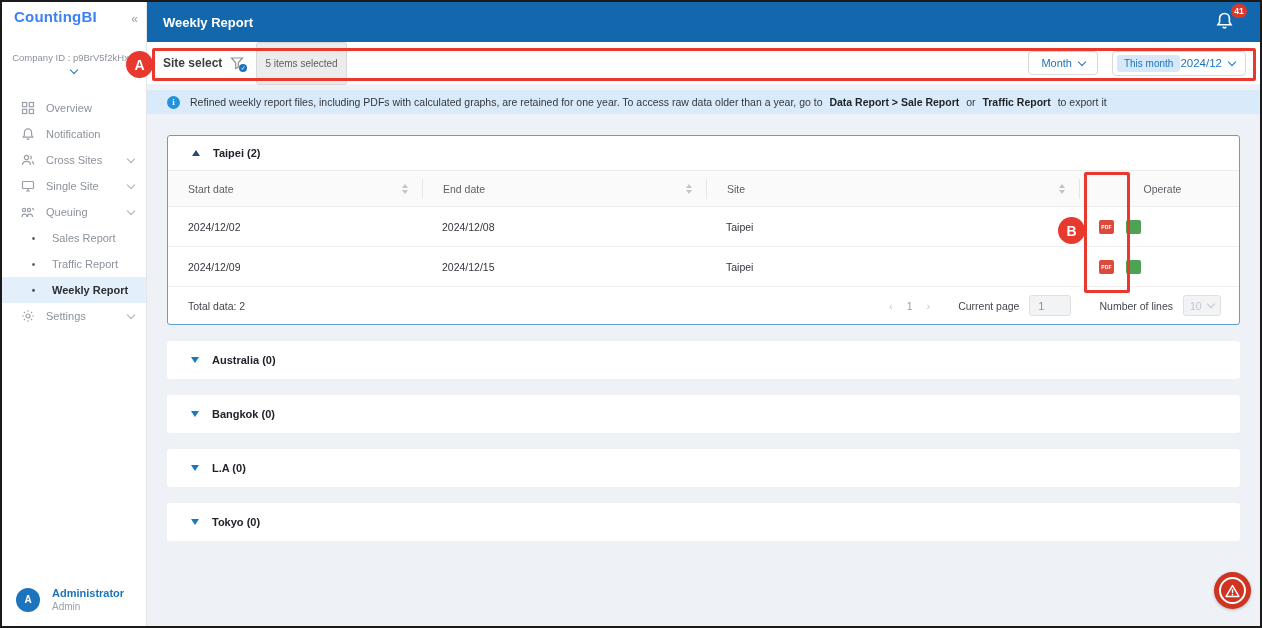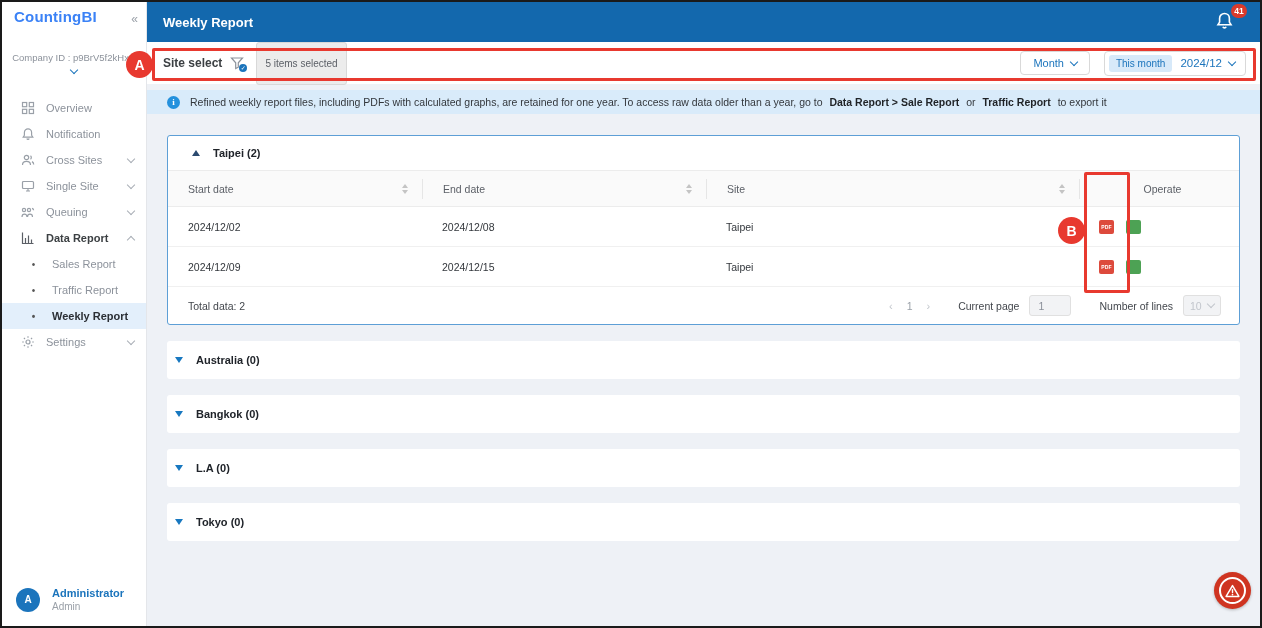--- a/index.html
+++ b/index.html
@@ -37,37 +37,37 @@
   .bell-wrap { position:relative; cursor:pointer; }
   .badge { position:absolute; top:-7px; right:-13px; background:#d93a2b; color:#fff; border-radius:8px; font-size:8.5px; font-weight:bold; padding:2px 0; min-width:16px; text-align:center; }
 
   .filter-row { height:42px; background:#fff; display:flex; align-items:center; padding:0 14px 0 16px; }
   .site-select-label { font-size:12px; font-weight:bold; color:#3c4043; margin-right:8px; }
   .funnel-wrap { position:relative; margin-right:12px; cursor:pointer; display:flex; }
   .funnel-dot { position:absolute; right:-3px; bottom:-2px; width:8px; height:8px; background:#1b74bc; border-radius:50%; color:#fff; font-size:6px; line-height:8px; text-align:center; }
   .chip-selected { background:#ececec; border:1px solid #d8d8d8; border-radius:3px; font-size:10px; color:#5b5f66; padding:15px 8px; cursor:pointer; }
   .filter-right { margin-left:auto; display:flex; align-items:center; gap:14px; }
   .btn-month { background:#fff; border:1px solid #d9d9d9; border-radius:4px; color:#1b74bc; font-size:11px; padding:5px 12px; display:flex; align-items:center; gap:7px; cursor:pointer;justify-content:center; }
-  .btn-period { background:#fff; border:1px solid #d9d9d9; border-radius:4px; padding:3px 10px 3px 4px; display:flex; align-items:center; gap:8px; cursor:pointer; }
+  .btn-period { background:#fff; border:1px solid #d9d9d9; border-radius:4px; padding:3px 10px 3px 4px; display:flex; align-items:center; gap:0; cursor:pointer; }
   .chip-thismonth { background:#d7e9f9; color:#1b74bc; border-radius:3px; font-size:10px; padding:3px 7px; }
   .period-value { color:#1b74bc; font-size:11.5px; display:flex; align-items:center; gap:7px; }
 
   .row-gap { height:6px; }
   .banner { height:24px; background:#d9ebfa; display:flex; align-items:center; padding:0 16px 0 20px; font-size:10.5px; color:#33373c; }
   .info-icon { width:13px; height:13px; border-radius:50%; background:#2491dd; color:#fff; font-size:9px; font-weight:bold; font-family:"Liberation Serif", serif; display:flex; align-items:center; justify-content:center; margin-right:10px; flex:0 0 auto; }
   .banner b { color:#1f2226; margin:0 4px; }
 
   .content { flex:1; padding:21px 20px 0; }
   .panel { background:#fff; border-radius:3px; }
   .panel.expanded { border:1px solid #5d9fd6; height:190px; margin-bottom:16px; display:flex; flex-direction:column; }
   .group-header { height:35px; display:flex; align-items:center; padding-left:24px; gap:13px; cursor:pointer; border-bottom:1px solid #ececec; }
   .group-title { font-size:11px; font-weight:bold; color:#20242a; }
   .tri-up { width:0; height:0; border-left:4.5px solid transparent; border-right:4.5px solid transparent; border-bottom:6px solid #2b4a6f; }
   .tri-down { width:0; height:0; border-left:4.5px solid transparent; border-right:4.5px solid transparent; border-top:6px solid #1878c0; }
-  .group-collapsed { height:38px; margin-bottom:16px; display:flex; align-items:center; padding-left:8px; gap:13px; cursor:pointer; }
+  .group-collapsed { height:38px; margin-bottom:16px; display:flex; align-items:center; padding-left:24px; gap:13px; cursor:pointer; }
 
   .tbl-header { height:36px; background:#fafafa; display:flex; align-items:center; font-size:10.5px; color:#5b5f66; border-bottom:1px solid #ececec; }
   .tbl-header .cell { display:flex; align-items:center; justify-content:space-between; padding:0 14px 0 20px; height:20px; }
   .c1 { width:254px; } .c2 { width:284px; } .c3 { width:373px; } .c4 { flex:1; }
   .tbl-header .c2, .tbl-header .c3, .tbl-header .c4 { border-left:1px solid #e6e6e6; }
   .sort { display:flex; flex-direction:column; gap:2px; cursor:pointer; }
   .sort i { display:block; width:0; height:0; border-left:3px solid transparent; border-right:3px solid transparent; }
   .sort .s-up { border-bottom:4px solid #c4c4c4; }
   .sort .s-down { border-top:4px solid #c4c4c4; }
   .tbl-row { height:40px; display:flex; align-items:center; font-size:10.5px; color:#33373c; border-bottom:1px solid #f0f0f0; }
@@ -160,30 +160,20 @@
         <span class="mi-icon">
           <svg width="14" height="14" viewBox="0 0 14 14" fill="none" stroke="#9aa0a8" stroke-width="1.2">
               <circle cx="3" cy="5" r="1.6"></circle>
               <circle cx="8" cy="5" r="1.6"></circle>
               <path d="M1 12c0-1.8 1-2.8 2.5-2.8S6 10.2 6 12M6.5 12c0-1.8 1-2.8 2.5-2.8s2.5 1 2.5 2.8M11 3.4a1.9 1.9 0 0 1 1.6 1.9"></path>
             </svg>
         </span>
         <span class="mi-label">Queuing</span>
         <span class="chev"></span>
       </div>
-      <div class="menu-item parent-open">
-        <span class="mi-icon">
-          <svg width="14" height="14" viewBox="0 0 14 14" fill="none" stroke="#5b5f66" stroke-width="1.2">
-              <path d="M1.5 1.5v11h11"></path>
-              <path d="M4.5 12V7M7.5 12V4.5M10.5 12V8.5"></path>
-            </svg>
-        </span>
-        <span class="mi-label">Data Report</span>
-        <span class="chev up"></span>
-      </div>
       <div class="menu-item sub">
         <span class="bullet">•</span>
         <span class="mi-label">Sales Report</span>
       </div>
       <div class="menu-item sub">
         <span class="bullet">•</span>
         <span class="mi-label">Traffic Report</span>
       </div>
       <div class="menu-item sub selected">
         <span class="bullet">•</span>

